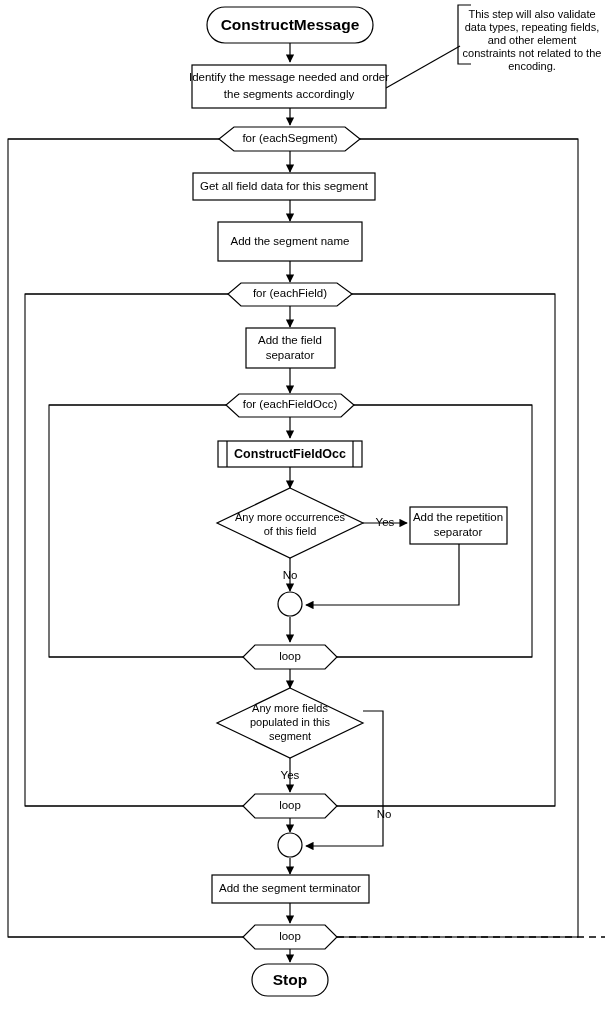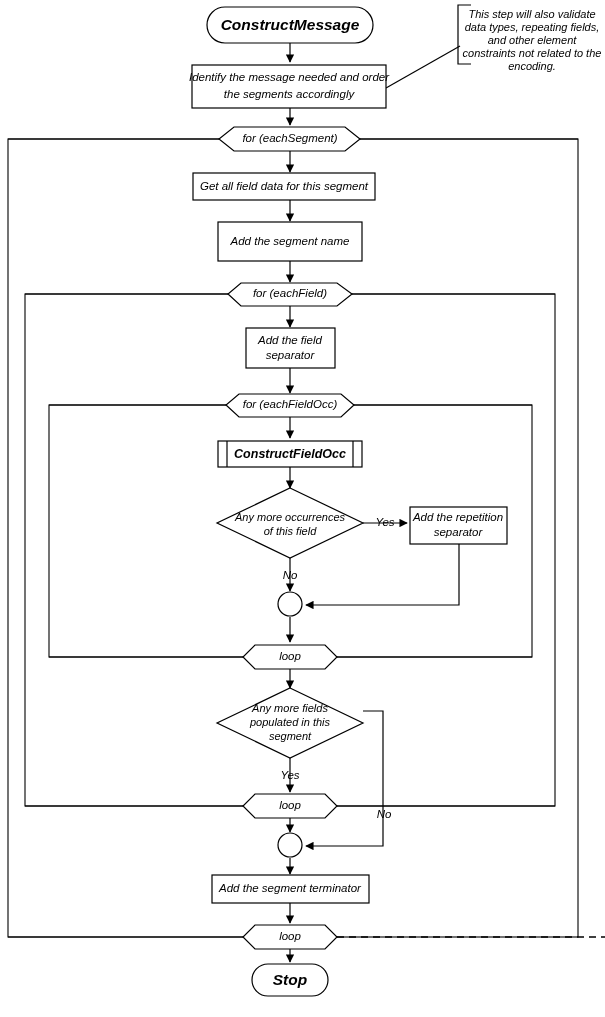--- a/index.html
+++ b/index.html
@@ -10,21 +10,20 @@
   body {
     width: 605px;
     height: 1017px;
     font-family: "Liberation Sans", sans-serif;
     overflow: hidden;
   }
   #flow-root {
     position: relative;
     width: 605px;
     height: 966px;
-    font-style: italic;
   }
   svg#flowchart {
     display: block;
     width: 605px;
     height: 1017px;
   }
   .shape {
     fill: #ffffff;
     stroke: #000000;
     stroke-width: 1.2;

